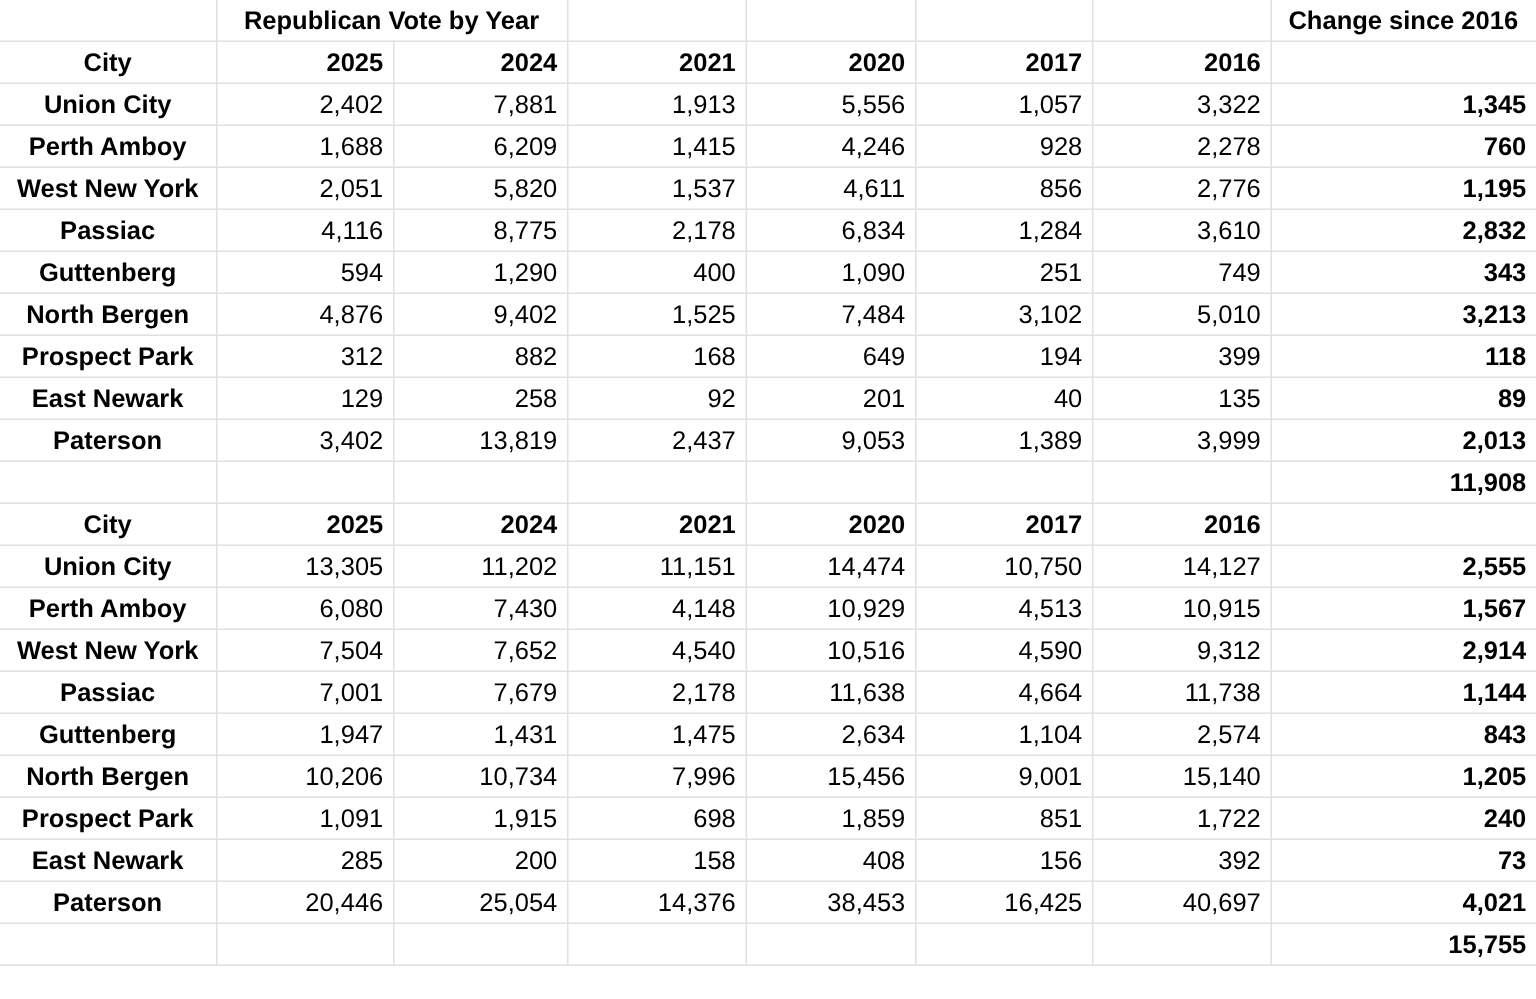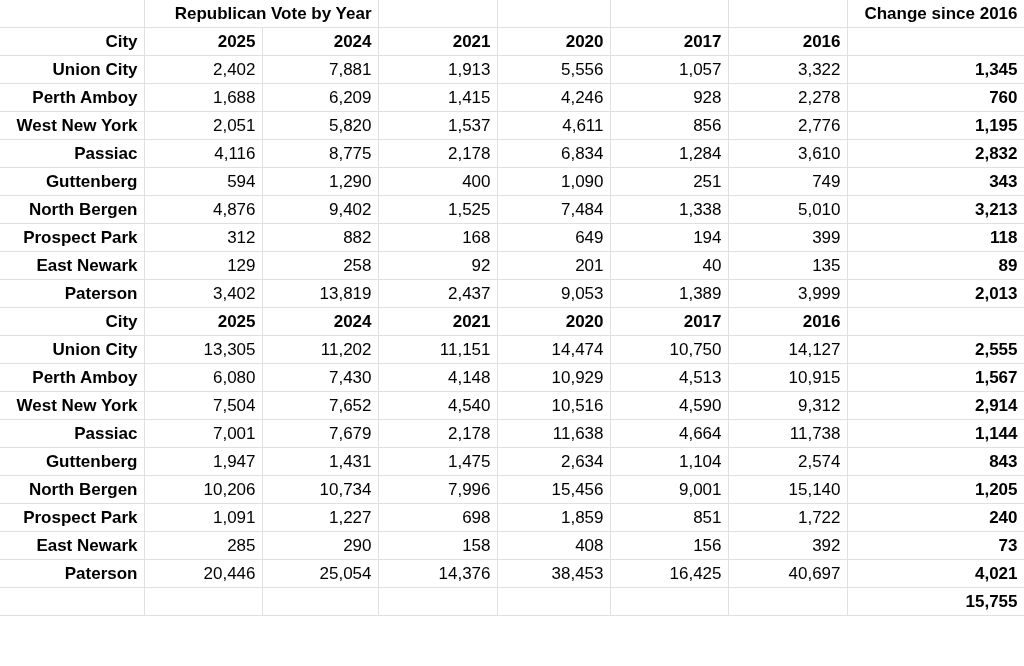--- a/index.html
+++ b/index.html
@@ -26,21 +26,21 @@
   table.sheet td {
     border-right: 1px solid #e0e0e0;
     border-bottom: 1px solid #e0e0e0;
     padding: 0 6px;
     white-space: nowrap;
     overflow: visible;
     vertical-align: middle;
     font-size: 17px;
     line-height: 27px;
   }
-  td.l { text-align: right; }
+  td.l { text-align: center; }
   td.r { text-align: right; }
   td.b { font-weight: 700; }
 </style>
 </head>
 <body>
 
 <table class="sheet">
   <colgroup>
     <col style="width:144px">
     <col style="width:118px">
@@ -120,21 +120,21 @@
         <td class="r">251</td>
         <td class="r">749</td>
         <td class="b r">343</td>
       </tr>
       <tr>
         <td class="b l">North Bergen</td>
         <td class="r">4,876</td>
         <td class="r">9,402</td>
         <td class="r">1,525</td>
         <td class="r">7,484</td>
-        <td class="r">1,338</td>
+        <td class="r">3,102</td>
         <td class="r">5,010</td>
         <td class="b r">3,213</td>
       </tr>
       <tr>
         <td class="b l">Prospect Park</td>
         <td class="r">312</td>
         <td class="r">882</td>
         <td class="r">168</td>
         <td class="r">649</td>
         <td class="r">194</td>
@@ -155,20 +155,30 @@
         <td class="b l">Paterson</td>
         <td class="r">3,402</td>
         <td class="r">13,819</td>
         <td class="r">2,437</td>
         <td class="r">9,053</td>
         <td class="r">1,389</td>
         <td class="r">3,999</td>
         <td class="b r">2,013</td>
       </tr>
       <tr>
+        <td></td>
+        <td></td>
+        <td></td>
+        <td></td>
+        <td></td>
+        <td></td>
+        <td></td>
+        <td class="b r">11,908</td>
+      </tr>
+      <tr>
         <td class="b l">City</td>
         <td class="b r">2025</td>
         <td class="b r">2024</td>
         <td class="b r">2021</td>
         <td class="b r">2020</td>
         <td class="b r">2017</td>
         <td class="b r">2016</td>
         <td></td>
       </tr>
       <tr>
@@ -227,31 +237,31 @@
         <td class="r">10,734</td>
         <td class="r">7,996</td>
         <td class="r">15,456</td>
         <td class="r">9,001</td>
         <td class="r">15,140</td>
         <td class="b r">1,205</td>
       </tr>
       <tr>
         <td class="b l">Prospect Park</td>
         <td class="r">1,091</td>
-        <td class="r">1,227</td>
+        <td class="r">1,915</td>
         <td class="r">698</td>
         <td class="r">1,859</td>
         <td class="r">851</td>
         <td class="r">1,722</td>
         <td class="b r">240</td>
       </tr>
       <tr>
         <td class="b l">East Newark</td>
         <td class="r">285</td>
-        <td class="r">290</td>
+        <td class="r">200</td>
         <td class="r">158</td>
         <td class="r">408</td>
         <td class="r">156</td>
         <td class="r">392</td>
         <td class="b r">73</td>
       </tr>
       <tr>
         <td class="b l">Paterson</td>
         <td class="r">20,446</td>
         <td class="r">25,054</td>

